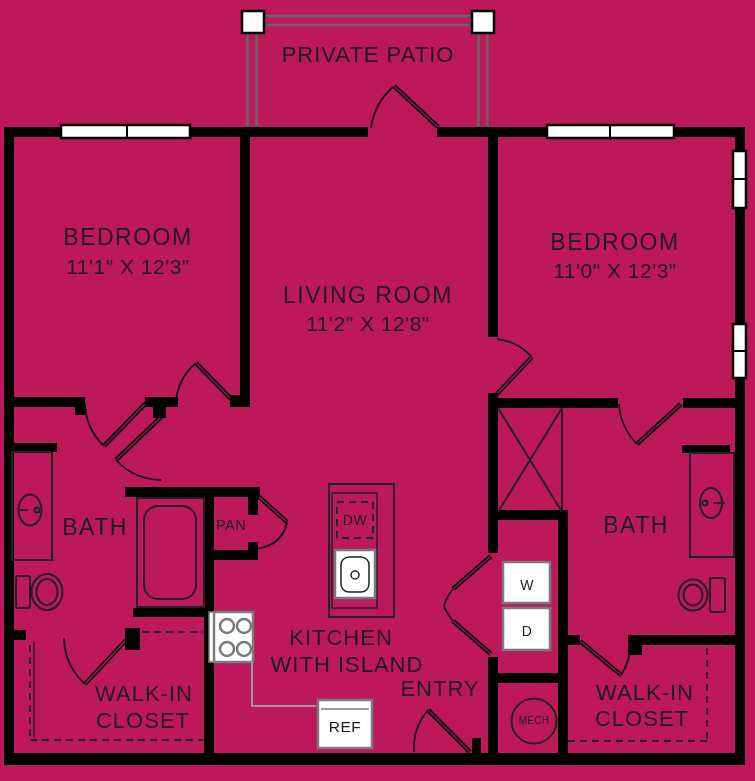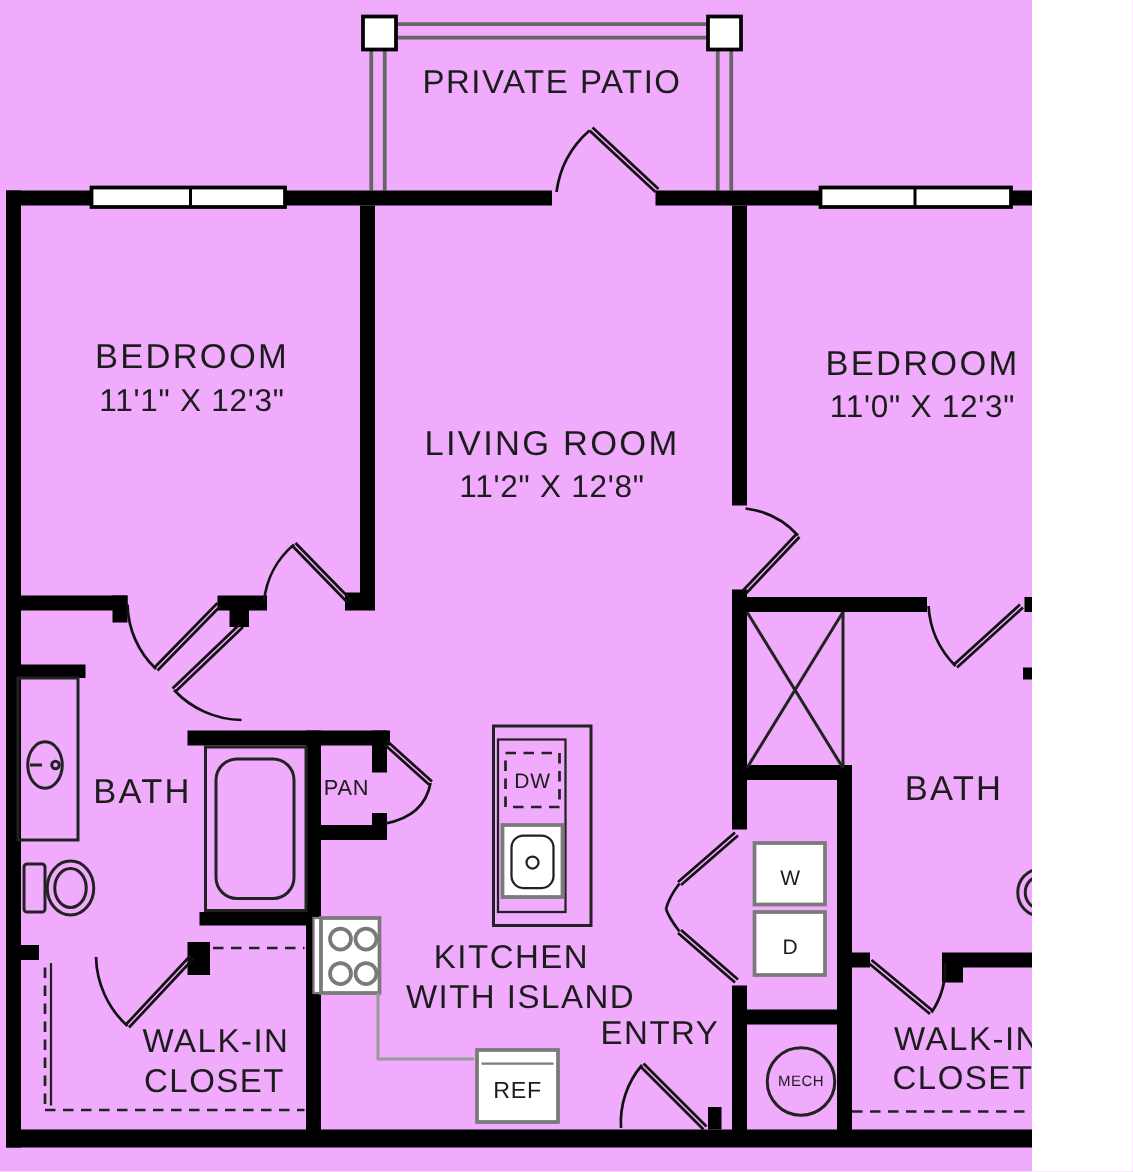--- a/index.html
+++ b/index.html
@@ -1,16 +1,16 @@
 <!DOCTYPE html>
 <html><head>
 <meta charset="utf-8">
 <style>
   html,body{margin:0;padding:0;background:#ffffff;}
-  .plan-wrap{position:relative;width:688px;height:781px;background:#f0abfc;overflow:hidden;
+  .plan-wrap{position:relative;width:755px;height:781px;background:#be185d;overflow:hidden;
              font-family:"Liberation Sans", sans-serif;}
   svg{display:block;}
   text{fill:#1c1c1c;font-family:"Liberation Sans", sans-serif;}
   .room-label{font-size:23px;letter-spacing:1.5px;}
   .room-dims{font-size:21px;letter-spacing:0.5px;}
   .mid-label{font-size:22px;letter-spacing:1px;}
   .small-label{font-size:14px;letter-spacing:0.5px;}
   .wall{fill:#000000;}
   .thin{stroke:#222222;stroke-width:2;fill:none;}
   .fixture{stroke:#7a7a7a;stroke-width:2.5;fill:#ffffff;}

